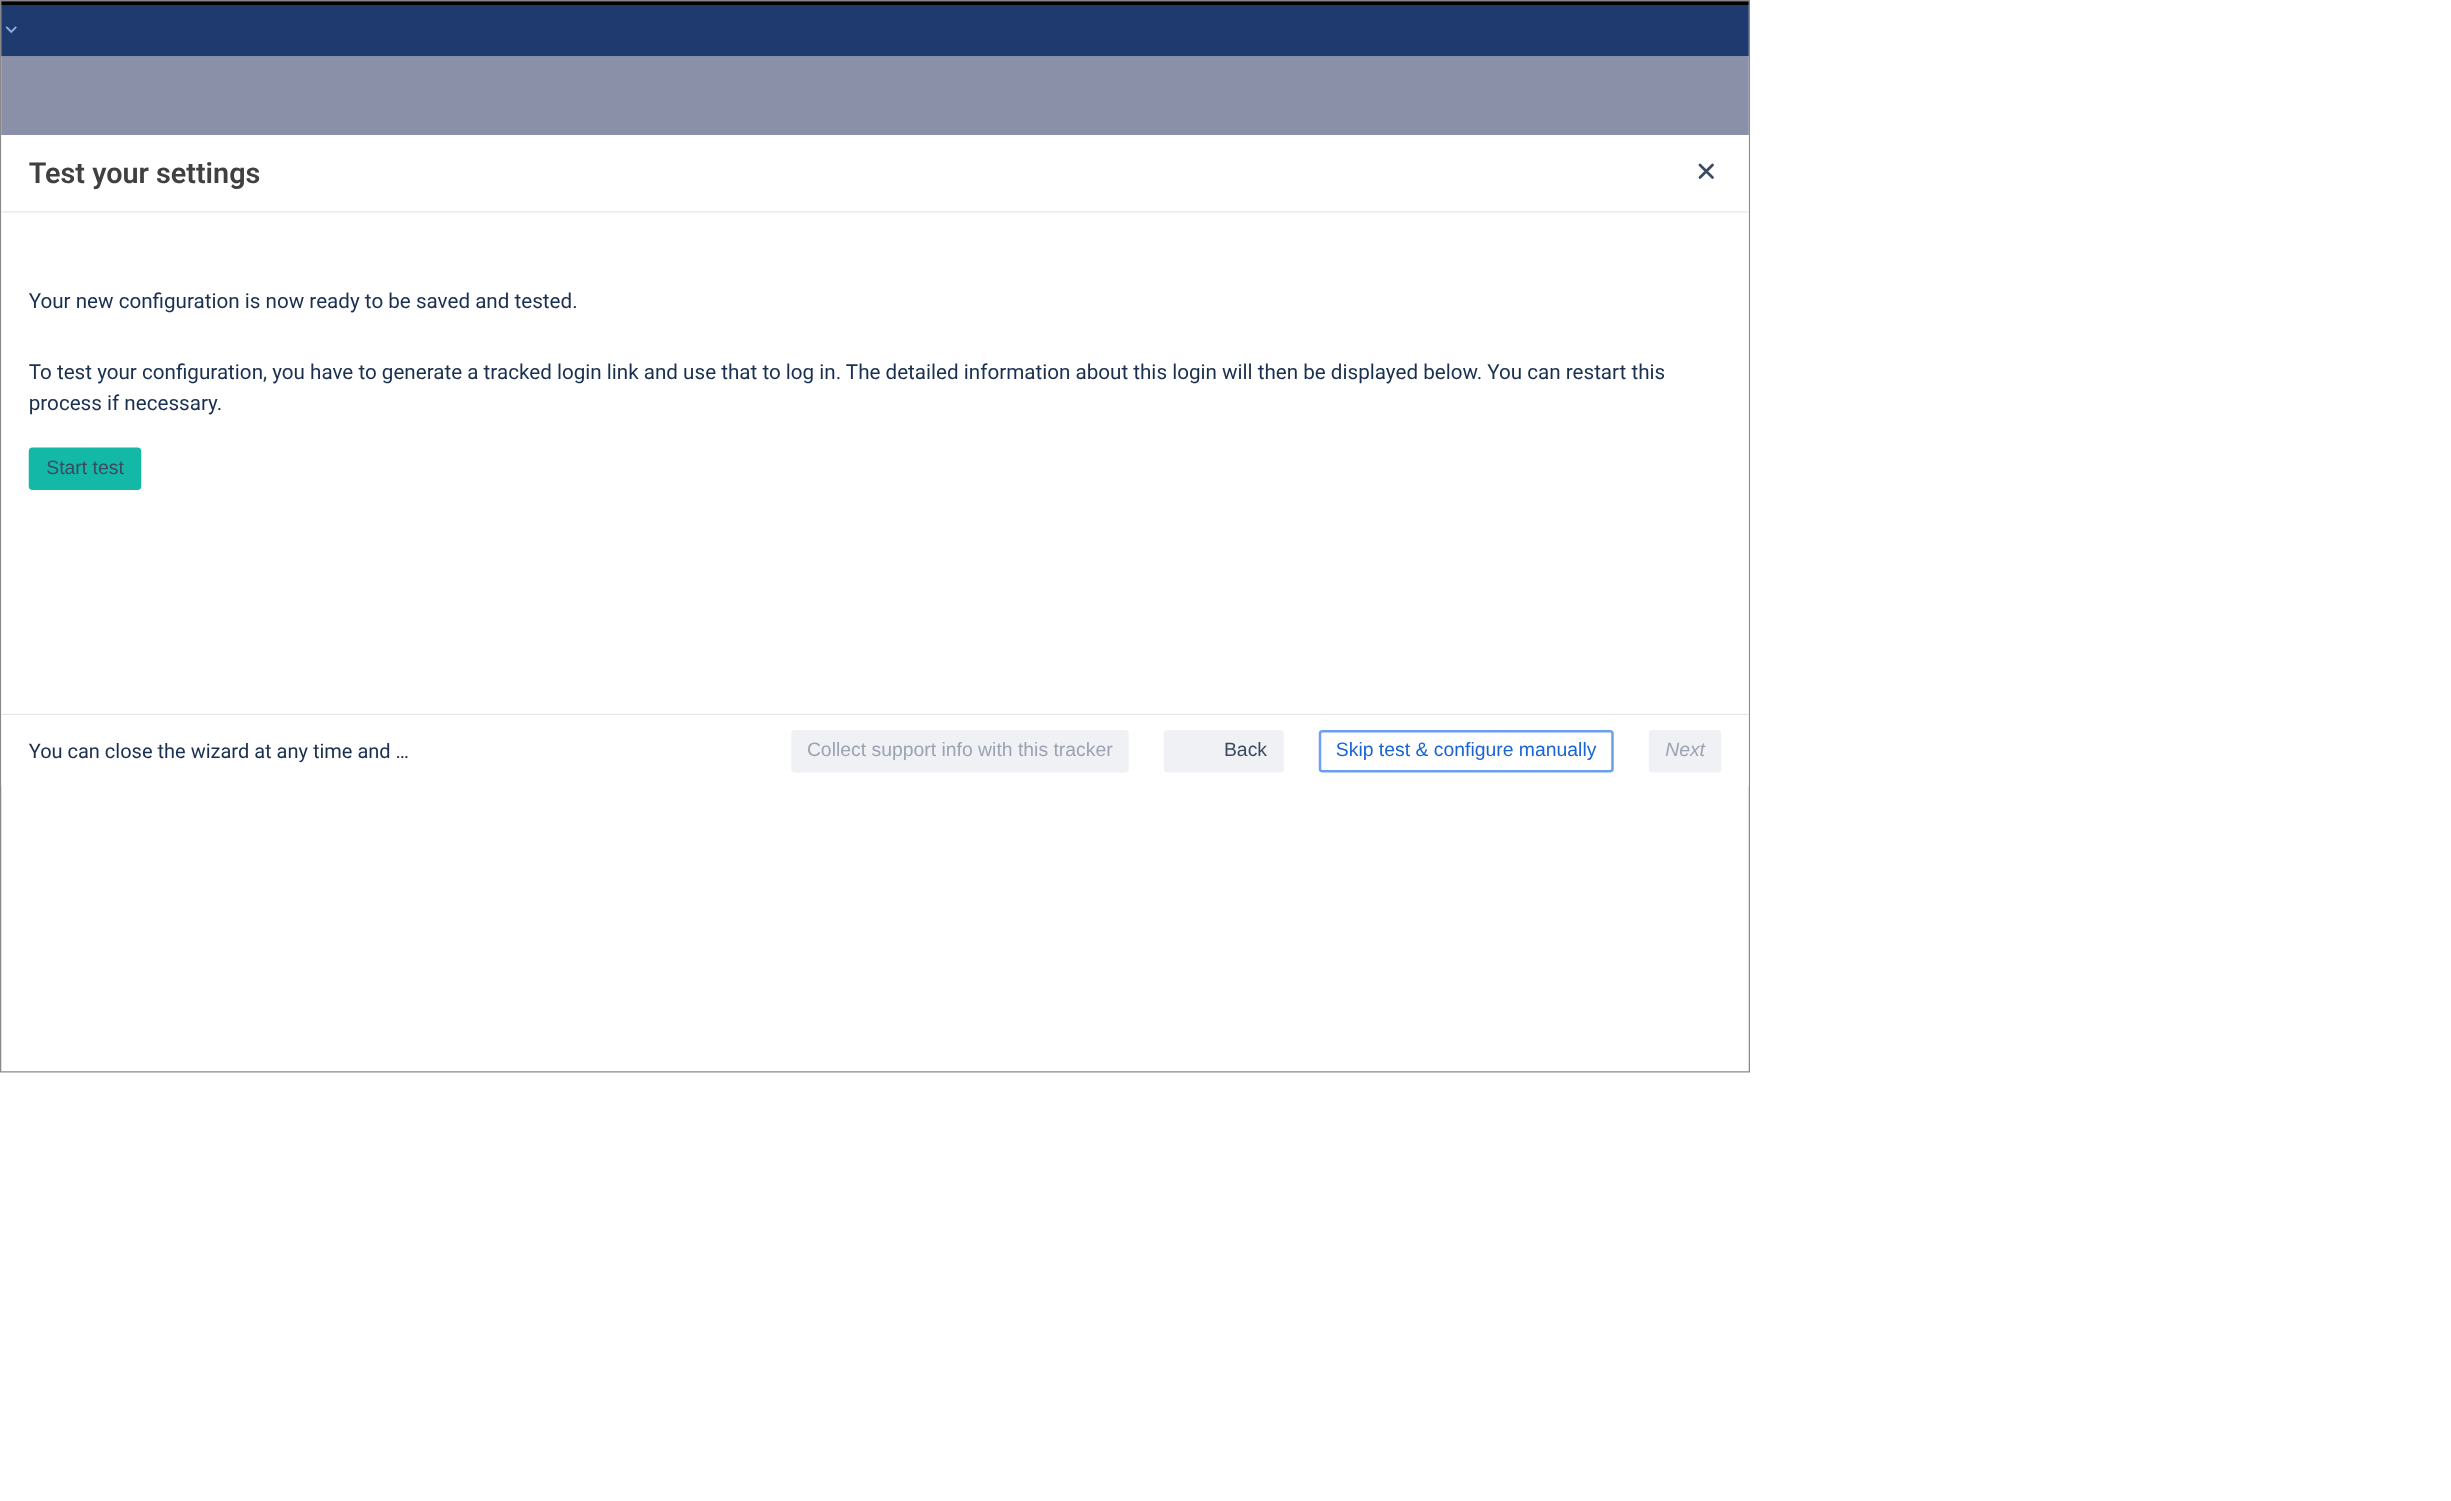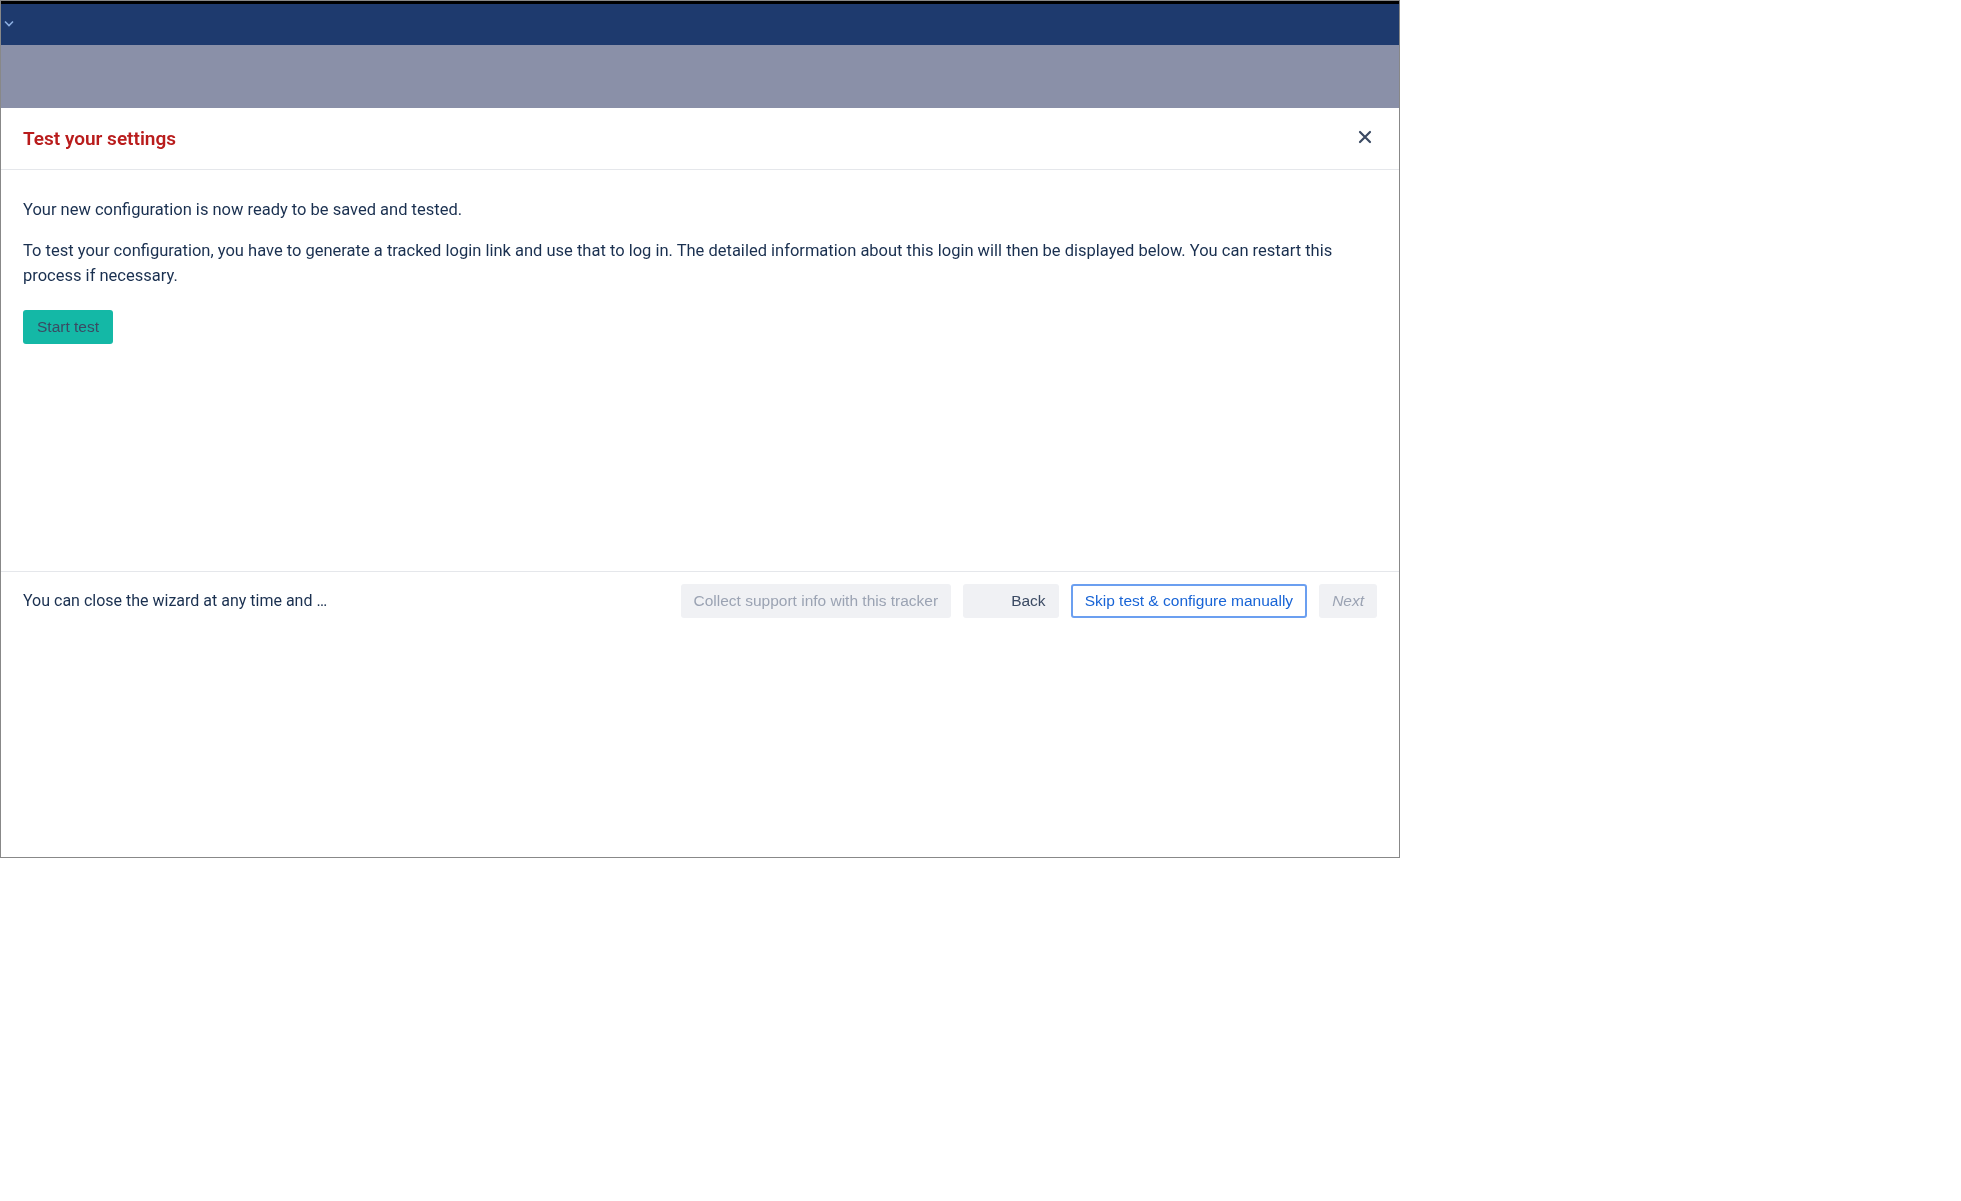--- a/index.html
+++ b/index.html
@@ -45,42 +45,43 @@
     }
     .panel-header {
       display: flex;
       justify-content: space-between;
       align-items: center;
       padding: 20px 22px 20px 22px;
       border-bottom: 1px solid #e5e7eb;
       height: 62px;
     }
     .panel-title {
-      font-size: 19px;
+      font-size: 23px;
       font-weight: 600;
-      color: #b91c1c;
+      color: #404040;
     }
     .close-btn {
       background: none;
       border: none;
       cursor: pointer;
       padding: 4px;
       color: #3b4a63;
       font-size: 18px;
       line-height: 1;
     }
     .panel-content {
       padding: 28px 22px;
       height: 401px;
     }
     .info-text {
       font-size: 16.5px;
       color: #1a3050;
       line-height: 1.5;
       margin-bottom: 16px;
+      margin-top: 32px;
     }
     .start-test-btn {
       display: inline-block;
       background: #14b8a6;
       border: none;
       padding: 8px 14px;
       font-size: 15.5px;
       color: #3b4a63;
       cursor: pointer;
       border-radius: 3px;
@@ -98,21 +99,21 @@
       font-size: 16px;
       color: #1a3050;
       flex: 1;
       white-space: nowrap;
       overflow: hidden;
       text-overflow: ellipsis;
       max-width: 312px;
     }
     .footer-buttons {
       display: flex;
-      gap: 12px;
+      gap: 28px;
       margin-left: auto;
     }
     .btn {
       padding: 7px 13px;
       font-size: 15.5px;
       border-radius: 3px;
       cursor: pointer;
       border: none;
     }
     .btn-collect {

